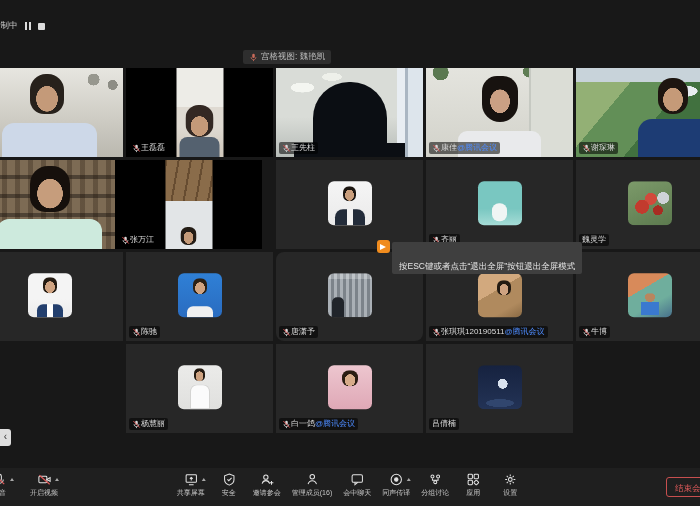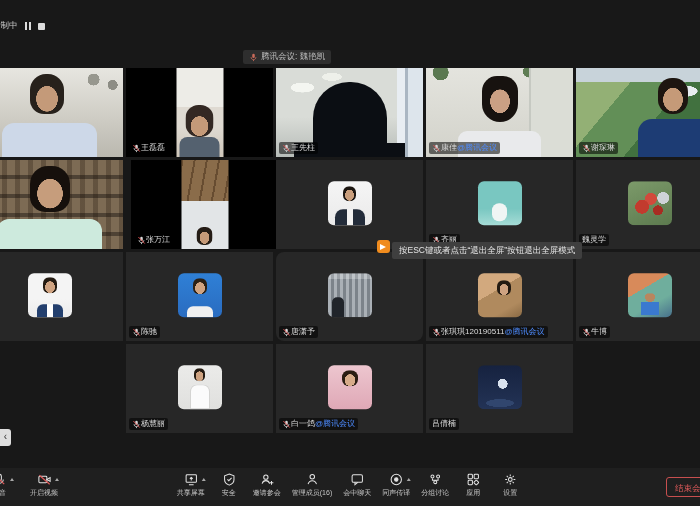--- a/index.html
+++ b/index.html
@@ -89,21 +89,21 @@
   .a-pink-girl:before{content:"";position:absolute;left:50%;top:5px;width:16px;height:16px;margin-left:-8px;border-radius:7px;background:radial-gradient(ellipse 5.5px 6px at 50% 62%,#d8ac8a 97%,transparent),#2b1d12;}
   .a-night-moon{background:radial-gradient(circle 5px at 56% 42%,#d9e2ee 97%,transparent),radial-gradient(ellipse 14px 4px at 50% 86%,#31466e 97%,transparent),linear-gradient(180deg,#16223f,#233356);}
 
   .nlabel{position:absolute;left:3px;bottom:3px;display:flex;align-items:center;gap:0;background:rgba(0,0,0,.55);border-radius:2px;padding:1px 3px;font-size:8px;color:#dcdcdc;line-height:10px;white-space:nowrap;max-width:96%;min-width:12px;z-index:2;}
   .nlabel .sfx{color:#4e8cff;text-align:right;}
 
   
   .tiprow{position:absolute;left:377px;top:240px;display:flex;align-items:flex-start;gap:2px;z-index:8;}
   .tip-icon{position:relative;display:block;width:13px;height:13px;border-radius:3px;background:#f08c1e;}
   .tip-icon:after{content:"";position:absolute;left:3px;top:4px;width:0;height:0;border-top:3px solid transparent;border-bottom:3px solid transparent;border-left:6px solid #fff;}
-  .tipbox{background:#3f3f3f;border-radius:2px;height:17px;line-height:17px;padding:0 7px;font-size:8.5px;color:#e6e6e6;margin-top:2px;white-space:nowrap;}
+  .tipbox{background:#3f3f3f;border-radius:2px;height:17px;line-height:17px;padding:16px 7px;font-size:8.5px;color:#e6e6e6;margin-top:2px;white-space:nowrap;}
 
   
   .pageprev{position:absolute;left:0;top:429px;width:11px;height:17px;background:#dedede;border-radius:0 3px 3px 0;color:#333;font-size:10px;line-height:16px;text-align:center;z-index:6;cursor:default;}
 
   
   .toolbar{position:absolute;left:0;bottom:0;width:700px;height:38px;background:#1f1f1f;z-index:9;}
   .tb-left{position:absolute;left:-14px;top:4px;display:flex;gap:18px;}
   .tb-center{position:absolute;left:50%;top:4px;transform:translateX(-50%);display:flex;gap:11px;}
   .tb-item{position:relative;display:flex;flex-direction:column;align-items:center;gap:1px;color:#c6c6c6;font-size:7px;min-width:26px;cursor:default;}
   .tb-item .icw{position:relative;height:15px;}
@@ -123,21 +123,21 @@
         <i></i>
       </span>
     <span class="rec-stop"></span>
   </div>
 
   <div class="speaking">
     <svg width="9" height="9" viewBox="0 0 10 10">
         <rect x="3.6" y="0.8" width="2.8" height="4.8" rx="1.4" fill="#c96a5a"></rect>
         <path d="M2.3 4.6c0 1.7 1.2 2.8 2.7 2.8s2.7-1.1 2.7-2.8M5 7.4V9" fill="none" stroke="#c96a5a" stroke-width="0.9"></path>
       </svg>
-    <span>腾讯会议: 魏艳凯</span>
+    <span>宫格视图: 魏艳凯</span>
   </div>
 
   <div class="grid" id="grid">
       <div class="cell video-cell" style="left: -24px; top: 68px;">
         <div class="video v-office-man">
           <i class="head"></i>
           <i class="torso"></i>
         </div>
       </div>
       <div class="cell video-cell" style="left: 126px; top: 68px;">
@@ -196,21 +196,21 @@
           </svg>
           <span>谢琛琳</span>
         </div>
       </div>
       <div class="cell video-cell active" style="left: -24px; top: 160px;">
         <div class="video v-bookshelf-man">
           <i class="head"></i>
           <i class="torso"></i>
         </div>
       </div>
-      <div class="cell video-cell" style="left: 131px; top: 160px; padding-left: 8px;">
+      <div class="cell video-cell" style="left: 115px; top: 160px; padding-left: 8px;">
         <div class="video v-ceiling-man portrait">
           <i class="head"></i>
           <i class="torso"></i>
         </div>
         <div class="nlabel">
           <svg width="9" height="9" viewBox="0 0 10 10">
             <rect x="3.6" y="0.8" width="2.8" height="4.8" rx="1.4" fill="#d9d9d9"></rect>
             <path d="M2.3 4.6c0 1.7 1.2 2.8 2.7 2.8s2.7-1.1 2.7-2.8M5 7.4V9" fill="none" stroke="#d9d9d9" stroke-width="0.9"></path>
             <path d="M1.6 1.2l7 7.2" stroke="#e05353" stroke-width="1.1"></path>
           </svg>

